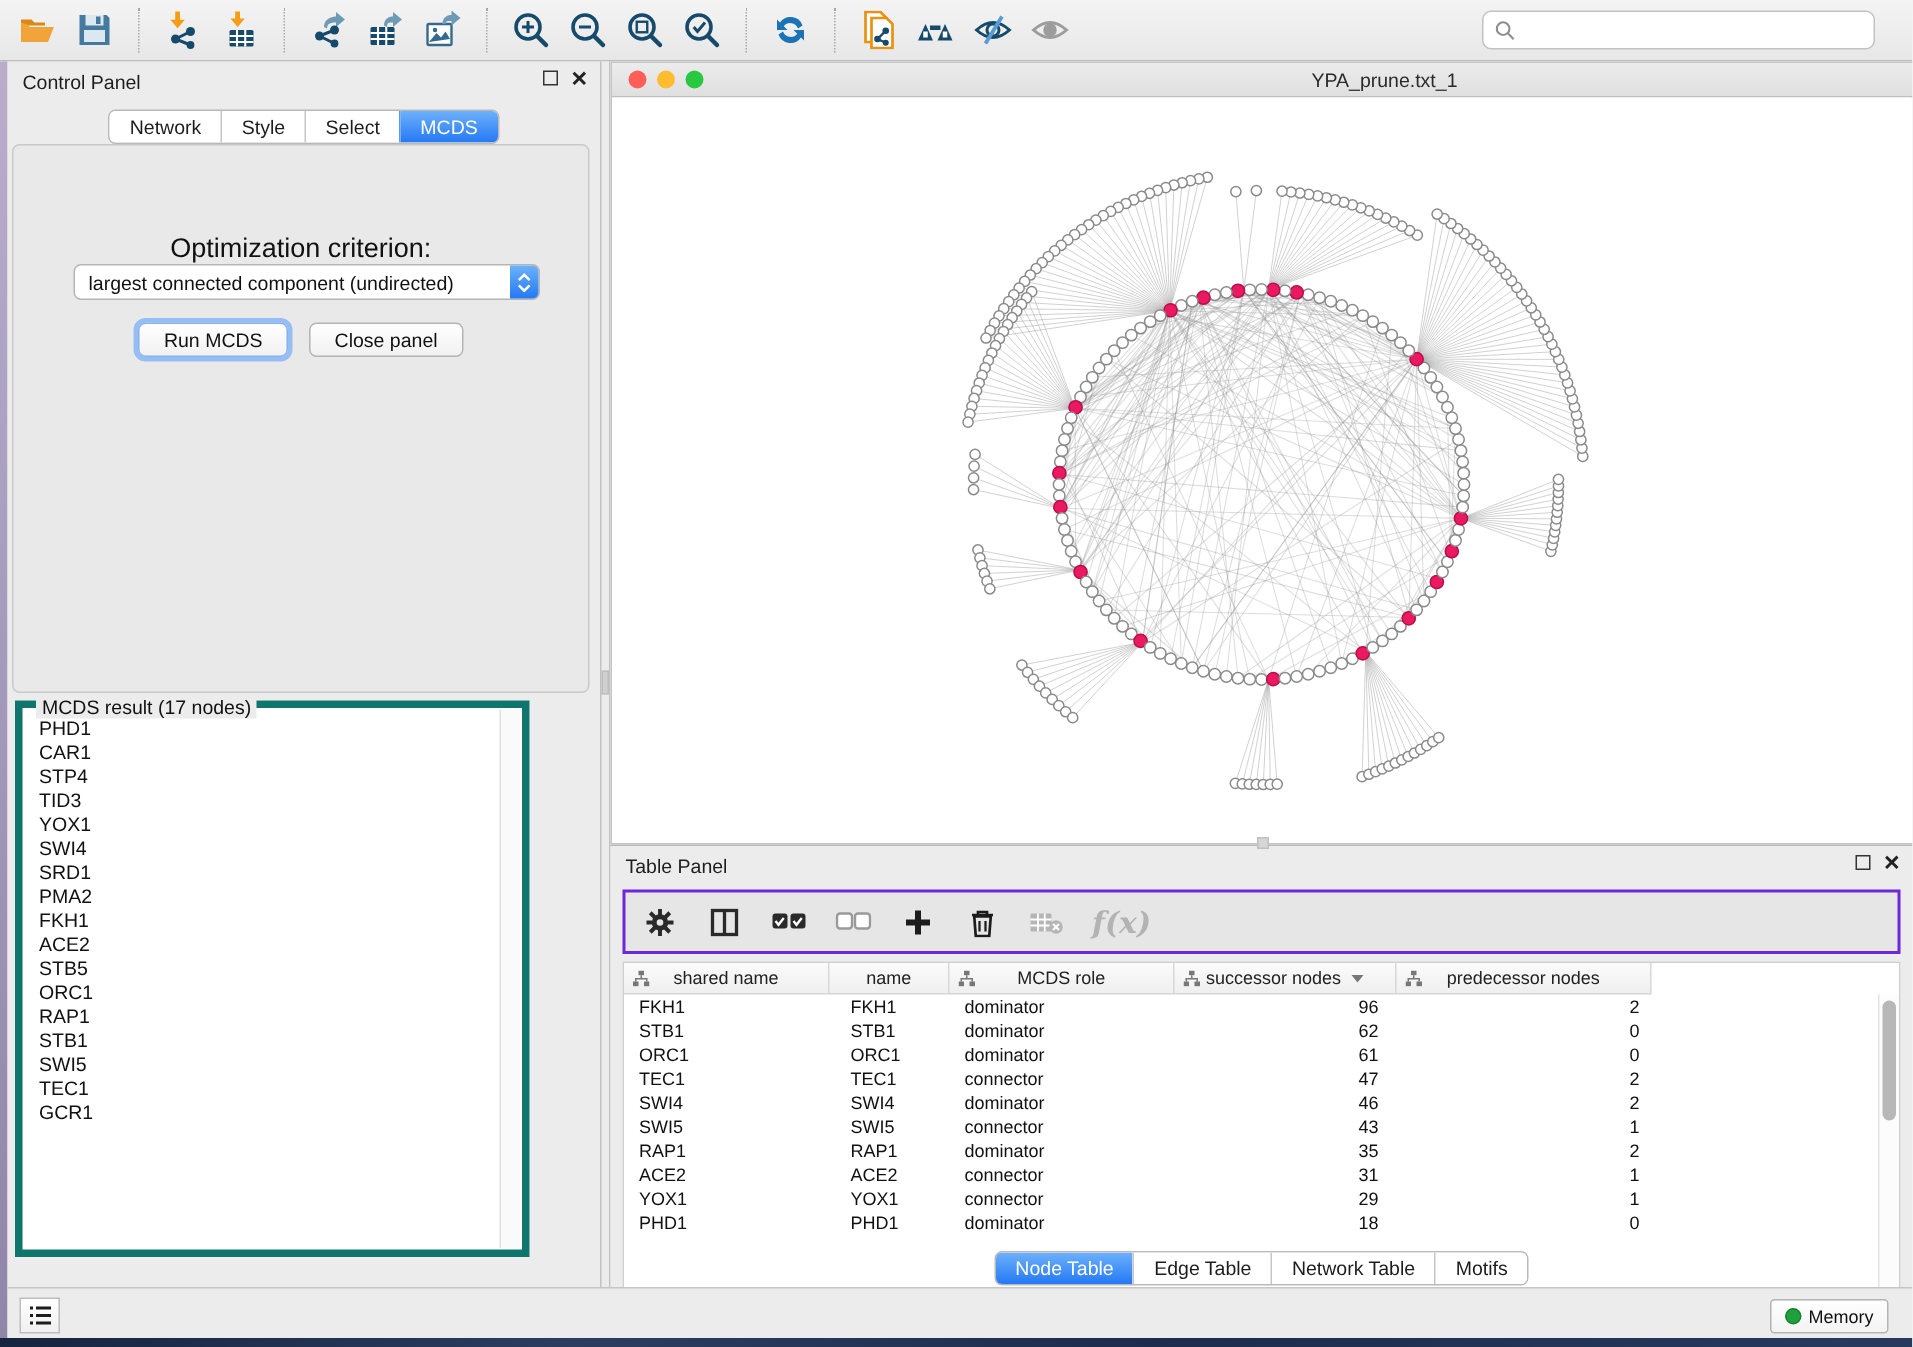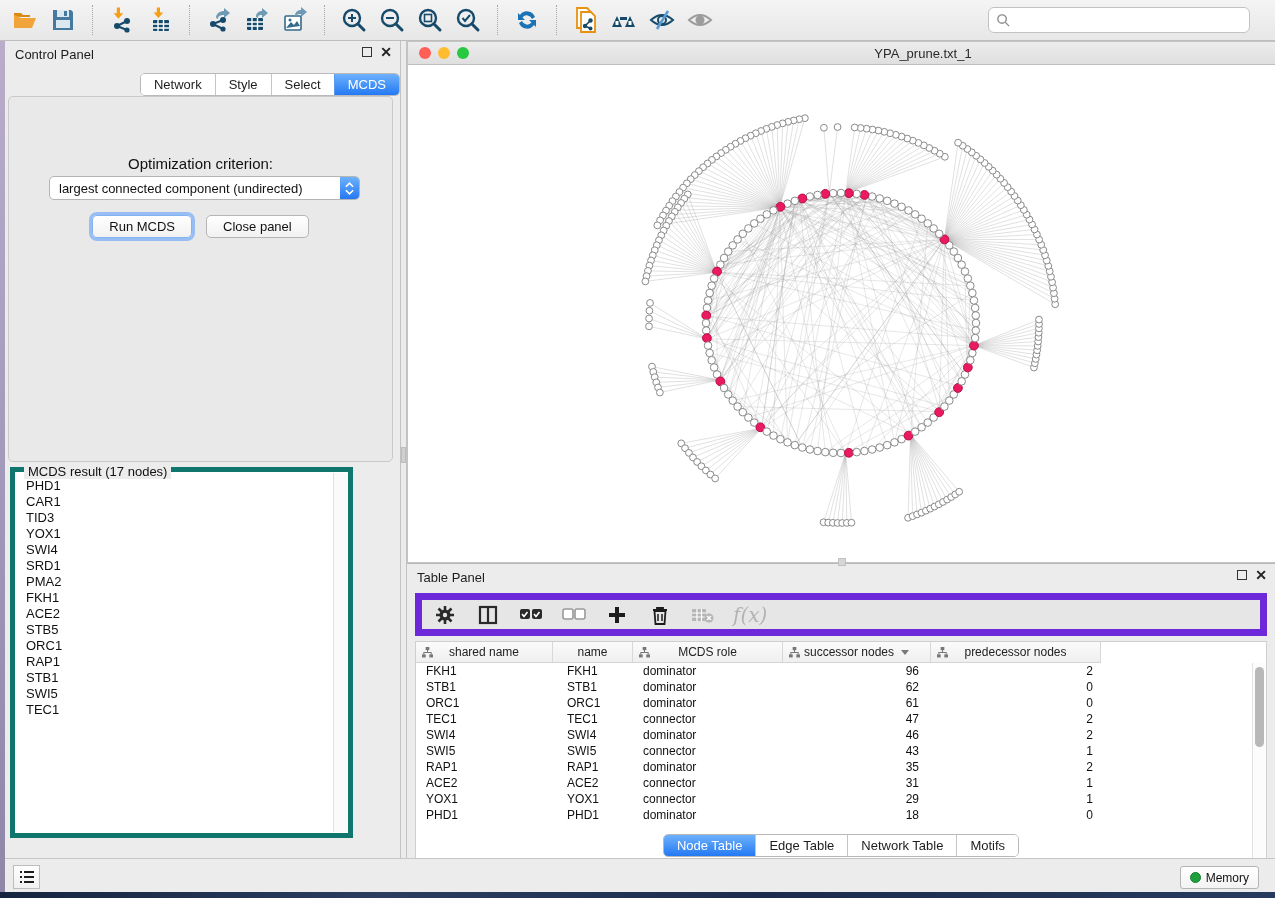--- a/index.html
+++ b/index.html
@@ -30,25 +30,25 @@
   .panel-title { font-size:13px; color:#1d1d1d; }
   .win-icons { position:absolute; right:8px; top:6px; display:flex; gap:8px; align-items:center; }
   .float-ico { width:10px; height:10px; border:1.6px solid #333; }
   .close-ico { font-size:14px; font-weight:bold; color:#222; line-height:10px; }
 
   .seg { display:inline-flex; background:#fff; border:1px solid #b9b9b9; border-radius:5px; overflow:hidden; }
   .seg .tab { padding:2px 13px; font-size:13px; color:#1d1d1d; background:#fff; border-left:1px solid #c6c6c6;
     height:21px; display:flex; align-items:center; }
   .seg .tab:first-child { border-left:none; }
   .seg .tab.active { background:linear-gradient(#6db1fb,#2479f4); color:#fff; border-left-color:#5a9af0; }
-  .cp-tabs { position:absolute; left:0; top:32px; width:100%; display:flex; justify-content:flex-end; z-index:3; }
+  .cp-tabs { position:absolute; left:0; top:32px; width:100%; display:flex; justify-content:center; z-index:3; }
 
   .cp-body { position:absolute; left:3px; top:55px; width:385px; height:366px;
     background:#e9e9e9; border:1px solid #c9c9c9; border-radius:5px; }
-  .opt-label { position:absolute; left:0; top:58px; width:100%; text-align:center; font-size:15px; color:#111; }
+  .opt-label { position:absolute; left:0; top:58px; width:100%; text-align:center; font-size:18px; color:#111; }
   .mac-select { position:absolute; left:40px; top:79px; width:311px; height:24px; background:#fff;
     border:1px solid #b5b5b5; border-radius:5px; display:flex; align-items:center;justify-content:space-between; }
   .mac-select .val { flex:1; font-size:13px; padding-left:9px; color:#111; white-space:nowrap; overflow:hidden; }
   .mac-select .stepper { width:19px; height:22px; border-radius:0 4px 4px 0;
     background:linear-gradient(#6db1fb,#2479f4); display:flex; flex-direction:column; align-items:center; justify-content:center; gap:1px; }
   .mac-select .stepper svg { width:9px; height:6px; }
   .btnrow { position:absolute; left:0; top:118px; width:100%; display:flex; justify-content:center; gap:14px; }
   .macbtn { background:linear-gradient(#ffffff,#f1f1f1); border:1px solid #b5b5b5; border-radius:5px;
     font-size:13px; color:#111; padding:3px 16px; height:23px; display:flex; align-items:center; }
   .macbtn.focusring { box-shadow:0 0 0 3px rgba(108,168,250,.65); border-color:#85b3f2;padding-left:16px; }
@@ -71,21 +71,21 @@
   .traffic { position:absolute; left:11px; top:5px; display:flex; gap:7px; }
   .light { width:12px; height:12px; border-radius:50%; }
   .net-title { font-size:13px; color:#2a2a2a; }
   .netcanvas { position:absolute; left:0; top:23px; width:866px; height:497px; background:#fff; }
 
   .hsplit-grip { position:absolute; left:838px; top:558px; width:8px; height:8px; background:#d6d6d6; border:1px solid #c0c0c0; z-index:4; }
 
   
   .tpanel { position:absolute; left:407px; top:563px; width:868px; height:295px; background:#ececec; border-top:1px solid #b8b8b8; }
   .tp-toolbar { position:absolute; left:8px; top:29px; width:852px; height:43px; background:#e6e6e6;
-    border:7px solid #6d28d9; display:flex; align-items:center; padding-left:10px; gap:17px; }
+    border:2px solid #6d28d9; display:flex; align-items:center; padding-left:10px; gap:17px;font-weight:bold; }
   .tp-ico { display:flex; align-items:center; justify-content:center; width:26px; height:26px; }
   .fx { font-family:"DejaVu Serif", serif; font-style:italic; font-size:20px; color:#b3b3b3; }
 
   .ttable { position:absolute; left:8px; top:77px; width:852px; height:246px; background:#fff; border:1px solid #cfcfcf; }
   .thead { position:absolute; left:0; top:0; height:21px; display:flex; background:linear-gradient(#fbfbfb,#efefef); border-bottom:1px solid #d5d5d5; }
   .th { position:relative; border-right:1px solid #d8d8d8; display:flex; align-items:center; justify-content:center;
     font-size:12px; color:#222; }
   .th .hico { position:absolute; left:6px; top:5px; }
   .caret-down { width:0; height:0; border-left:4px solid transparent; border-right:4px solid transparent; border-top:5px solid #777; margin-left:7px; }
   .tbody { position:absolute; left:0; top:21px; right:14px; bottom:0; font-size:12px; color:#111; }
@@ -303,33 +303,35 @@
         <div class="macbtn focusring">Run MCDS</div>
         <div class="macbtn">Close panel</div>
       </div>
     </div>
     <div class="groupbox">
       <div class="legend">MCDS result (17 nodes)</div>
       <div class="mcds-list">
 
       <div class="list-item">PHD1</div>
           <div class="list-item">CAR1</div>
+          <div class="list-item">STP4</div>
           <div class="list-item">TID3</div>
           <div class="list-item">YOX1</div>
           <div class="list-item">SWI4</div>
           <div class="list-item">SRD1</div>
           <div class="list-item">PMA2</div>
           <div class="list-item">FKH1</div>
           <div class="list-item">ACE2</div>
           <div class="list-item">STB5</div>
           <div class="list-item">ORC1</div>
           <div class="list-item">RAP1</div>
           <div class="list-item">STB1</div>
           <div class="list-item">SWI5</div>
           <div class="list-item">TEC1</div>
+          <div class="list-item">GCR1</div>
         </div>
       <div class="list-scroll"></div>
     </div>
   </div>
 
   <div class="vsplitter">
       <div class="grip"></div>
     </div>
 
   <div class="netwin">

